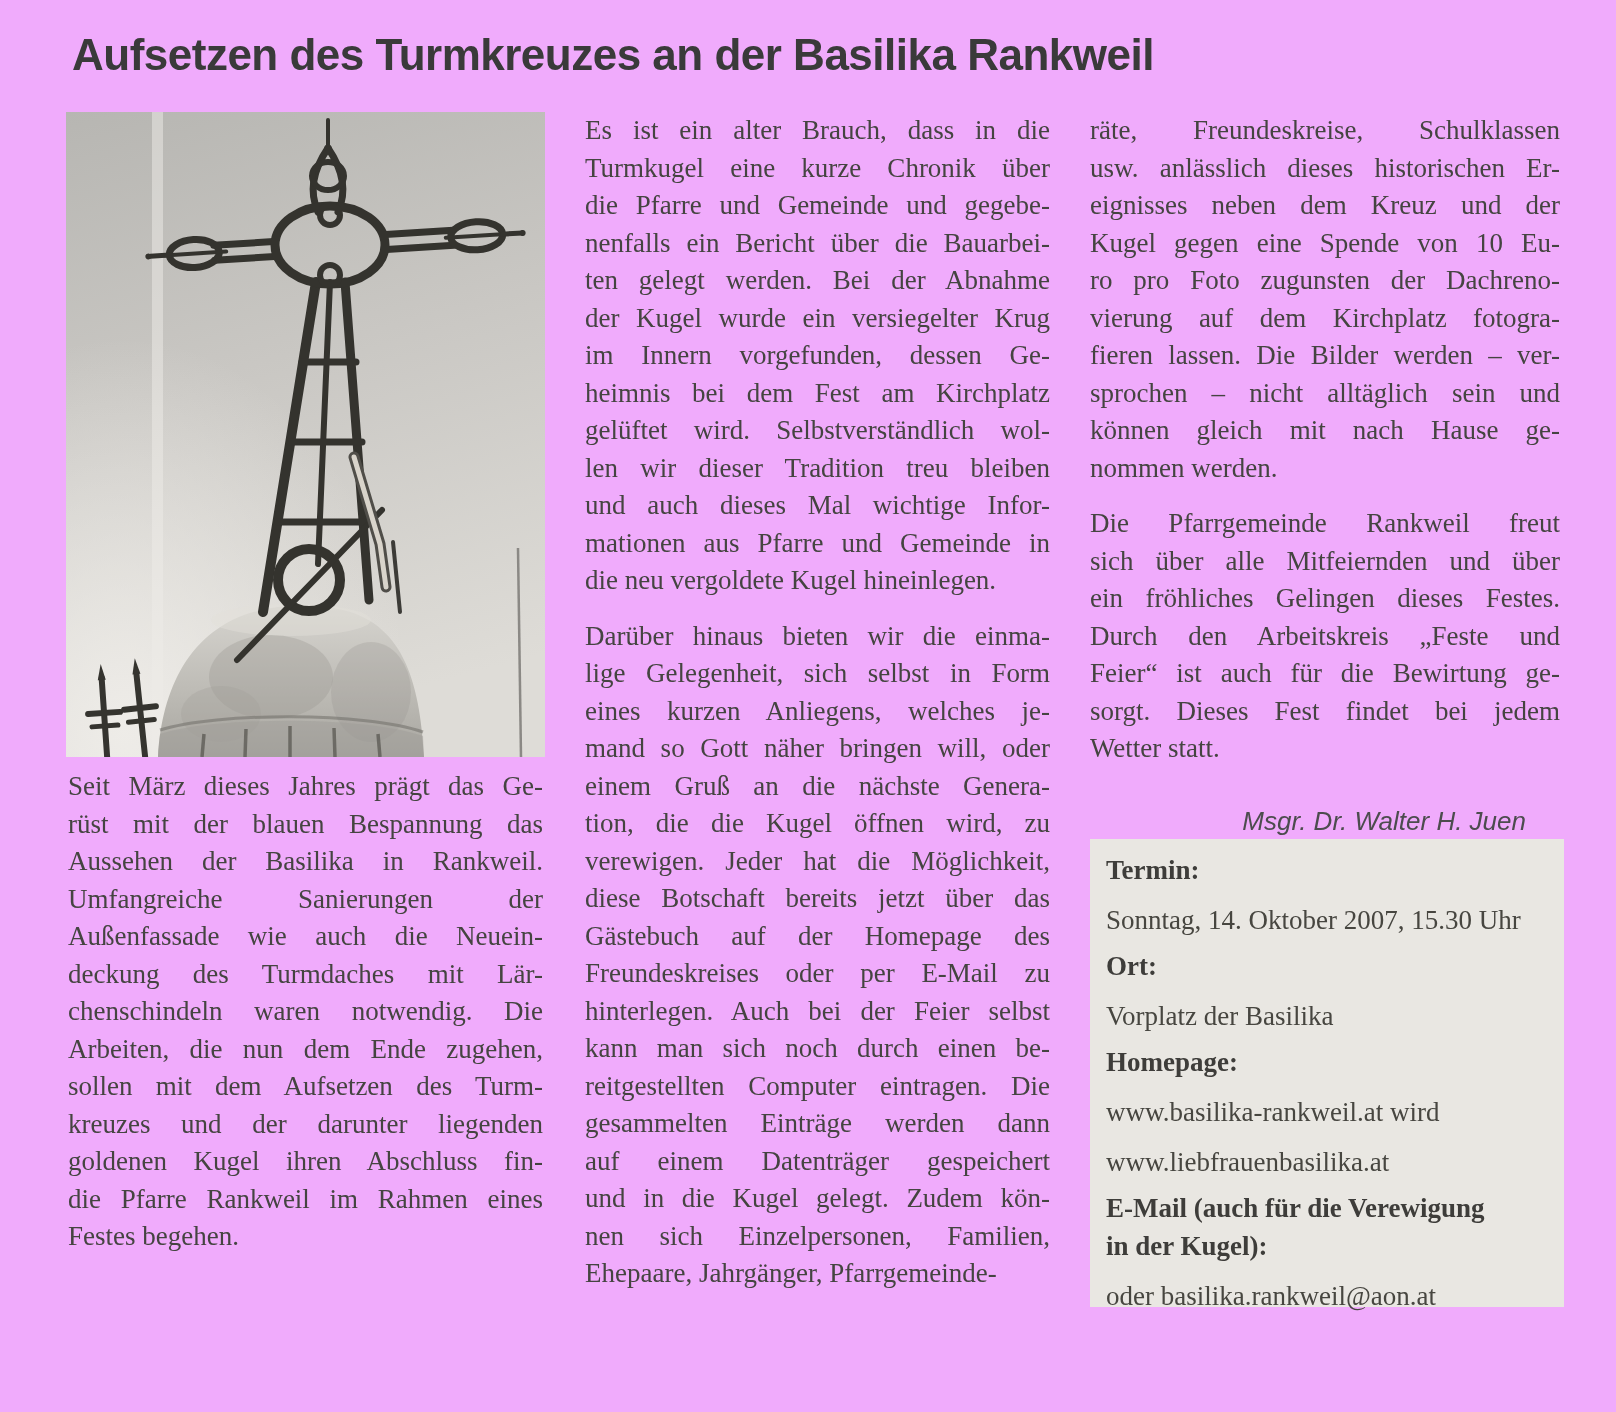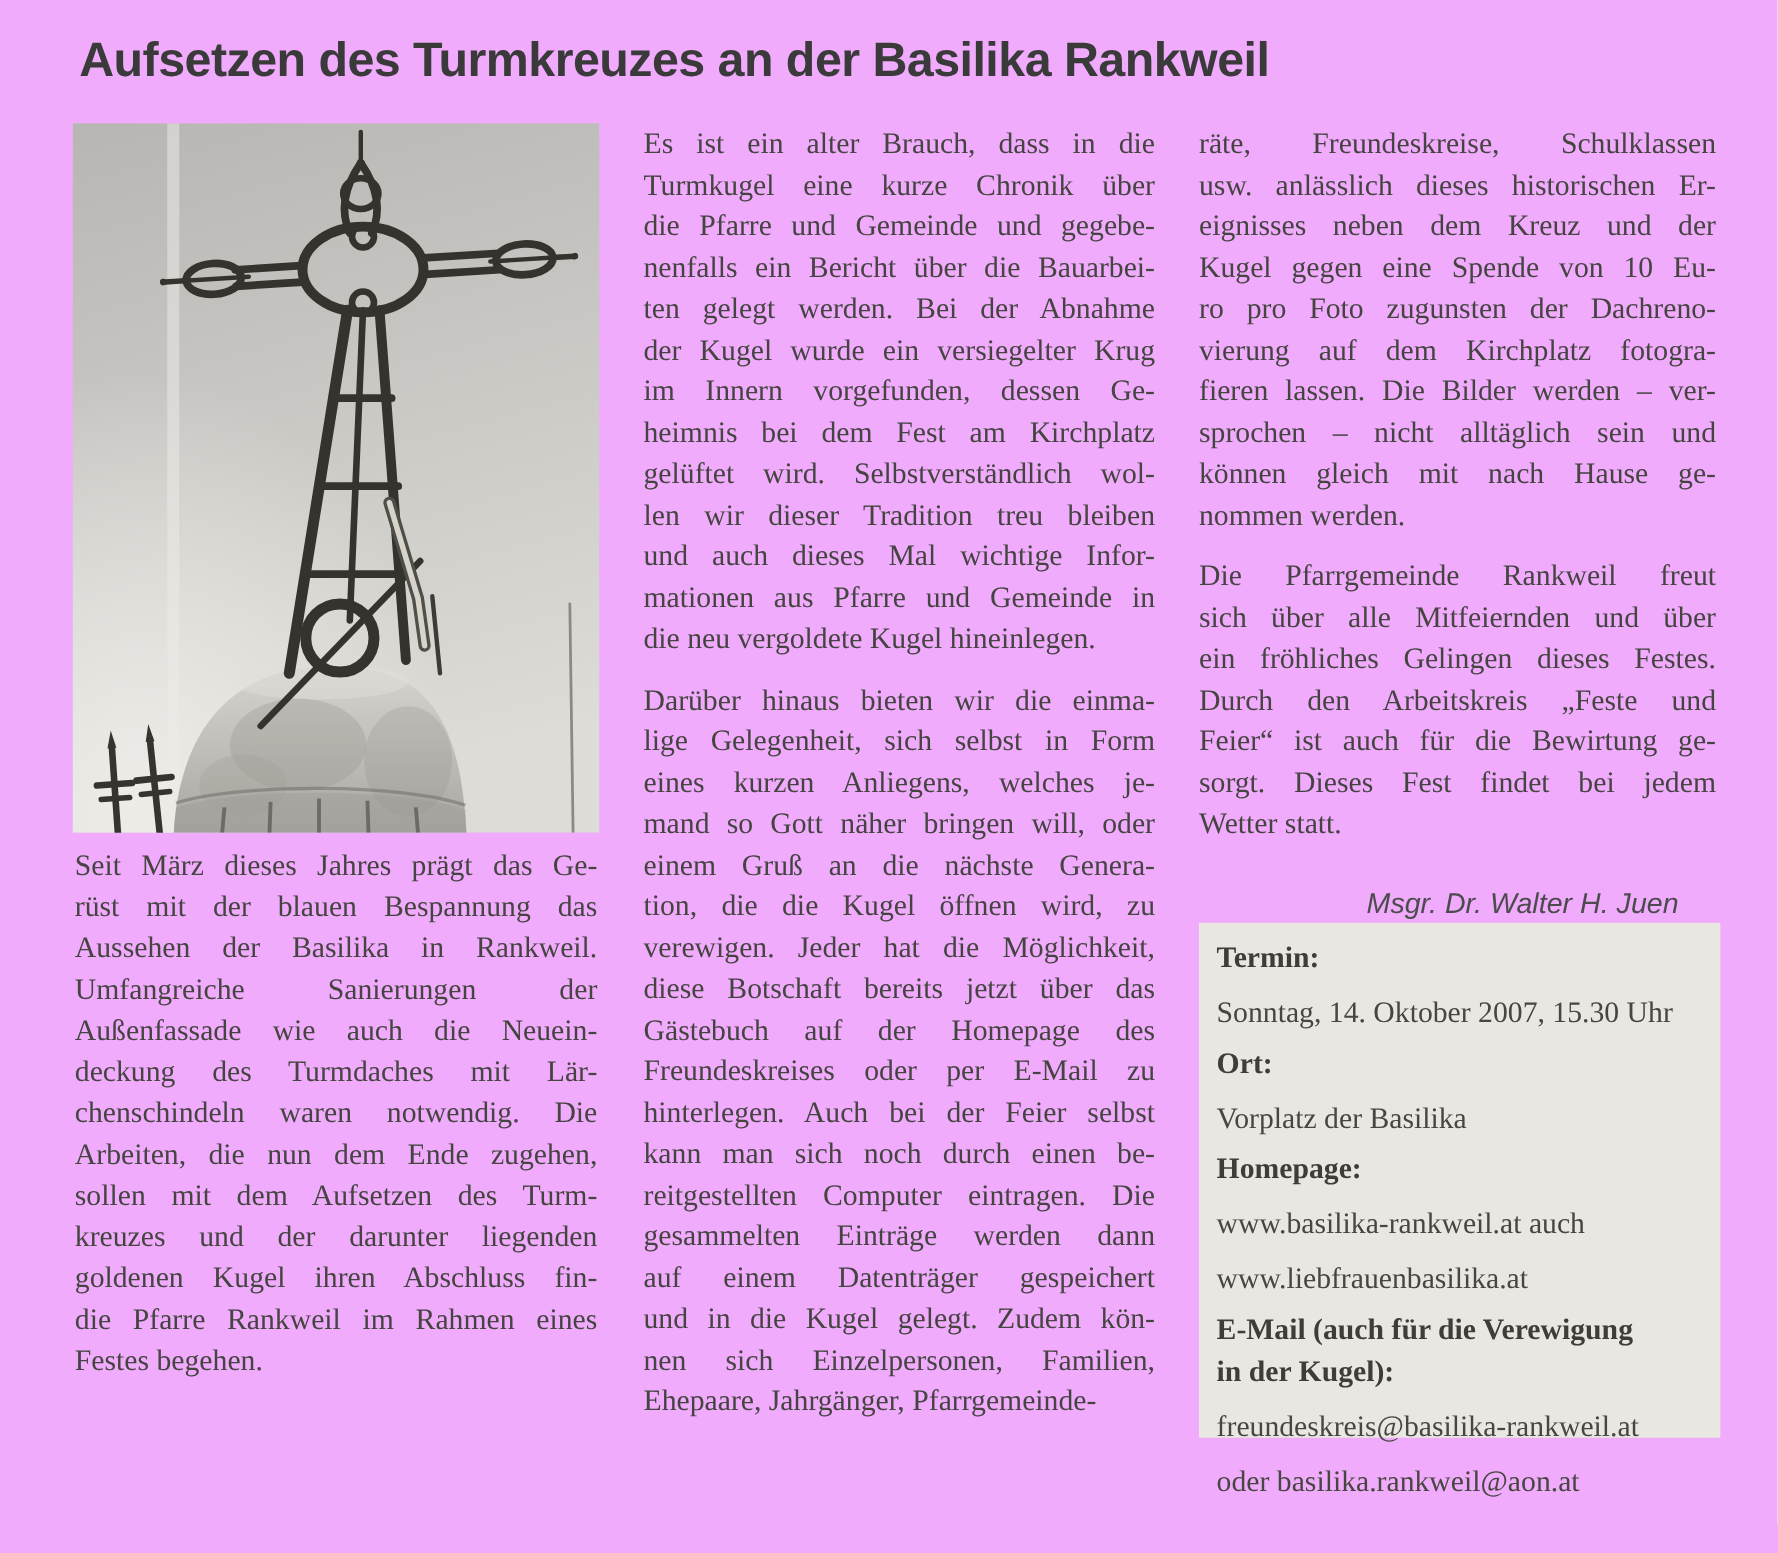--- a/index.html
+++ b/index.html
@@ -210,24 +210,23 @@
       <div class="box-section">
         <div class="box-label">Termin:</div>
         <div class="box-value">Sonntag, 14. Oktober 2007, 15.30 Uhr</div>
       </div>
       <div class="box-section">
         <div class="box-label">Ort:</div>
         <div class="box-value">Vorplatz der Basilika</div>
       </div>
       <div class="box-section">
         <div class="box-label">Homepage:</div>
-        <div class="box-value">www.basilika-rankweil.at auch</div>
+        <div class="box-value">www.basilika-rankweil.at wird</div>
         <div class="box-value">www.liebfrauenbasilika.at</div>
       </div>
       <div class="box-section">
         <div class="box-label">E-Mail (auch für die Verewigung</div>
         <div class="box-label">in der Kugel):</div>
-        <div class="box-value">freundeskreis@basilika-rankweil.at</div>
         <div class="box-value">oder basilika.rankweil@aon.at</div>
       </div>
     </aside>
 
 </div>
 
 </body></html>

